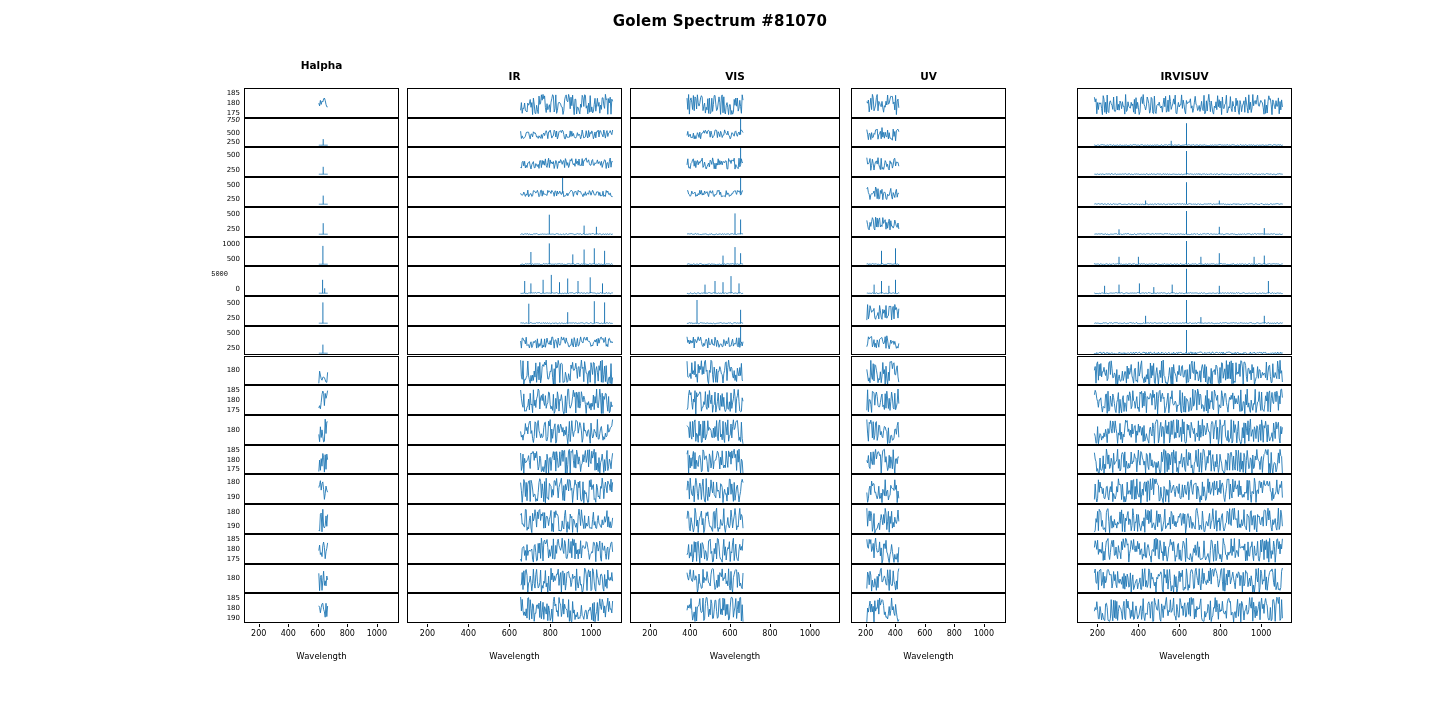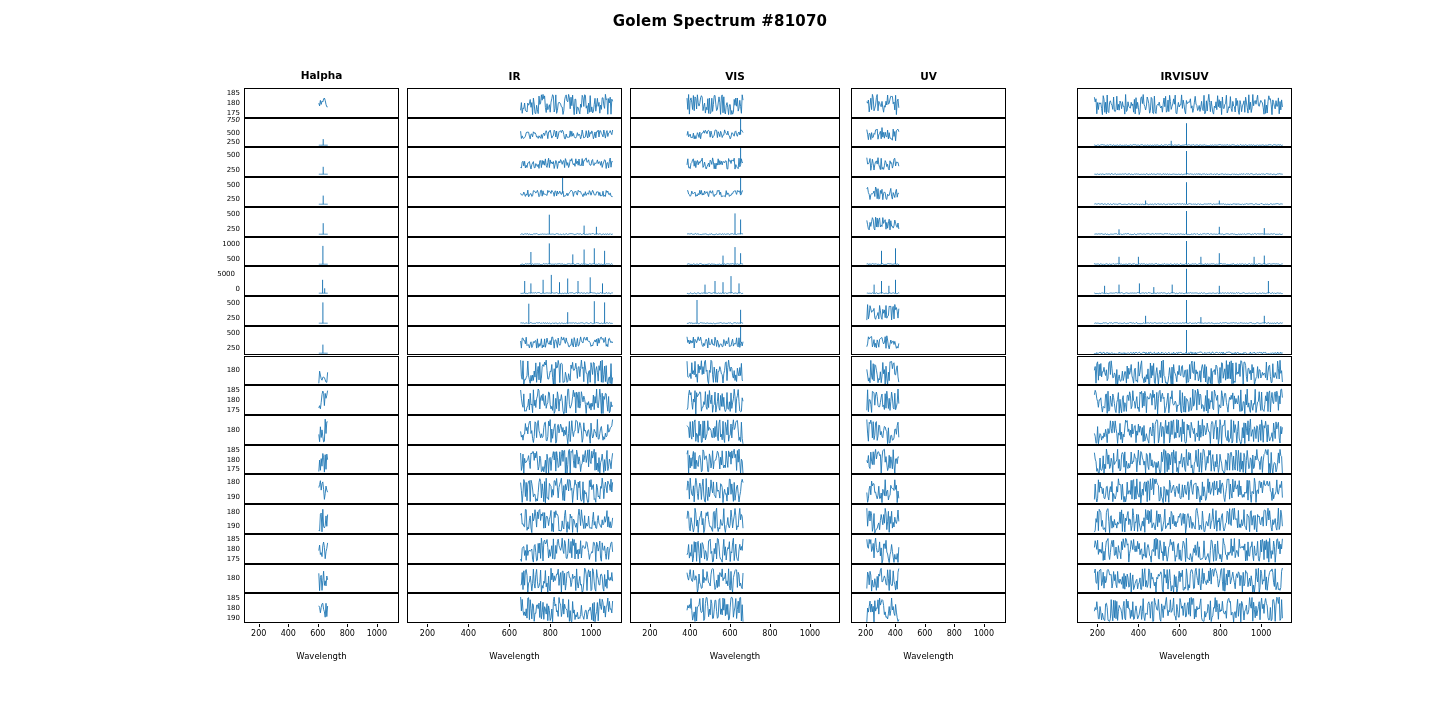--- a/index.html
+++ b/index.html
@@ -64,21 +64,21 @@
     overflow:hidden;
   }
   .panel svg{display:block;}
 </style>
 </head>
 <body>
 
 <div id="figure-title">Golem Spectrum #81070</div>
 
 <div id="grid">
-    <div class="col-title" style="left: 244px; top: 69px; width: 155px;">Halpha</div>
+    <div class="col-title" style="left: 244px; top: 59px; width: 155px;">Halpha</div>
     <div class="axis-label" style="left: 244px; top: 651px; width: 155px;">Wavelength</div>
     <div class="xtickmark" style="left: 258.762px; top: 624px;"></div>
     <div class="xtick" style="left: 258.762px; top: 629px;">200</div>
     <div class="xtickmark" style="left: 288.286px; top: 624px;"></div>
     <div class="xtick" style="left: 288.286px; top: 629px;">400</div>
     <div class="xtickmark" style="left: 317.81px; top: 624px;"></div>
     <div class="xtick" style="left: 317.81px; top: 629px;">600</div>
     <div class="xtickmark" style="left: 347.333px; top: 624px;"></div>
     <div class="xtick" style="left: 347.333px; top: 629px;">800</div>
     <div class="xtickmark" style="left: 376.857px; top: 624px;"></div>
@@ -132,21 +132,21 @@
     </div>
     <div class="ytick" style="left: 192px; width: 48px; top: 244.042px;">1000</div>
     <div class="ytick" style="left: 192px; width: 48px; top: 258.903px;">500</div>
     <div class="panel" style="left: 244px; top: 266.333px; width: 155px; height: 29.7222px;">
       <svg width="155" height="29.72222222222222">
         <path d="M73.8 26.2L73.8 26.2L74.6 26.2L75.4 26.2L76.2 26.2L77.0 26.2L77.8 26.2L78.6 26.2L79.4 26.2L80.2 26.2L81.0 26.2L81.8 26.2L82.6 26.2L82.7 26.2" fill="none" stroke="#1f77b4" stroke-width="0.8"></path>
         <line x1="77.6" x2="77.6" y1="26.2" y2="12.8" stroke="#1f77b4" stroke-width="1"></line>
         <line x1="79.7" x2="79.7" y1="26.2" y2="21.3" stroke="#1f77b4" stroke-width="1"></line>
       </svg>
     </div>
-    <div class="ytick" style="left: 187px; width: 48px; top: 273.764px;">5000</div>
+    <div class="ytick" style="left: 180px; width: 48px; top: 273.764px; font-family: Liberation Mono, monospace;">5000</div>
     <div class="ytick" style="left: 192px; width: 48px; top: 288.625px;">0</div>
     <div class="panel" style="left: 244px; top: 296.056px; width: 155px; height: 29.7222px;">
       <svg width="155" height="29.72222222222222">
         <path d="M73.8 26.2L73.8 26.2L74.6 26.2L75.4 26.2L76.2 26.2L77.0 26.2L77.8 26.2L78.6 26.2L79.4 26.2L80.2 26.2L81.0 26.2L81.8 26.2L82.6 26.2L82.7 26.2" fill="none" stroke="#1f77b4" stroke-width="0.8"></path>
         <line x1="77.9" x2="77.9" y1="26.2" y2="5.4" stroke="#1f77b4" stroke-width="1"></line>
       </svg>
     </div>
     <div class="ytick" style="left: 192px; width: 48px; top: 303.486px;">500</div>
     <div class="ytick" style="left: 192px; width: 48px; top: 318.347px;">250</div>
     <div class="panel" style="left: 244px; top: 325.778px; width: 155px; height: 29.7222px;">

